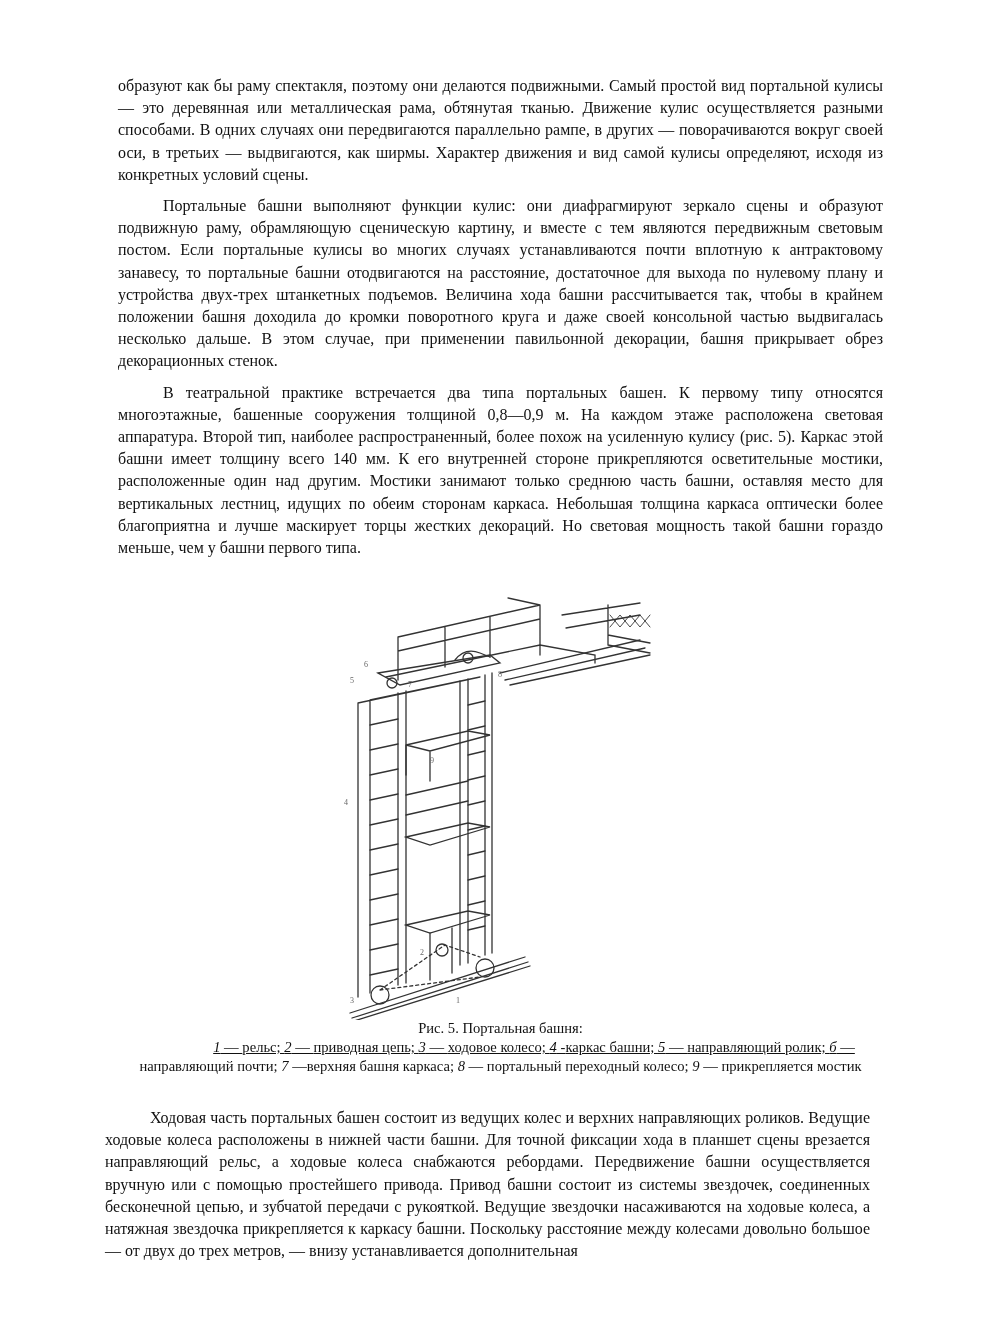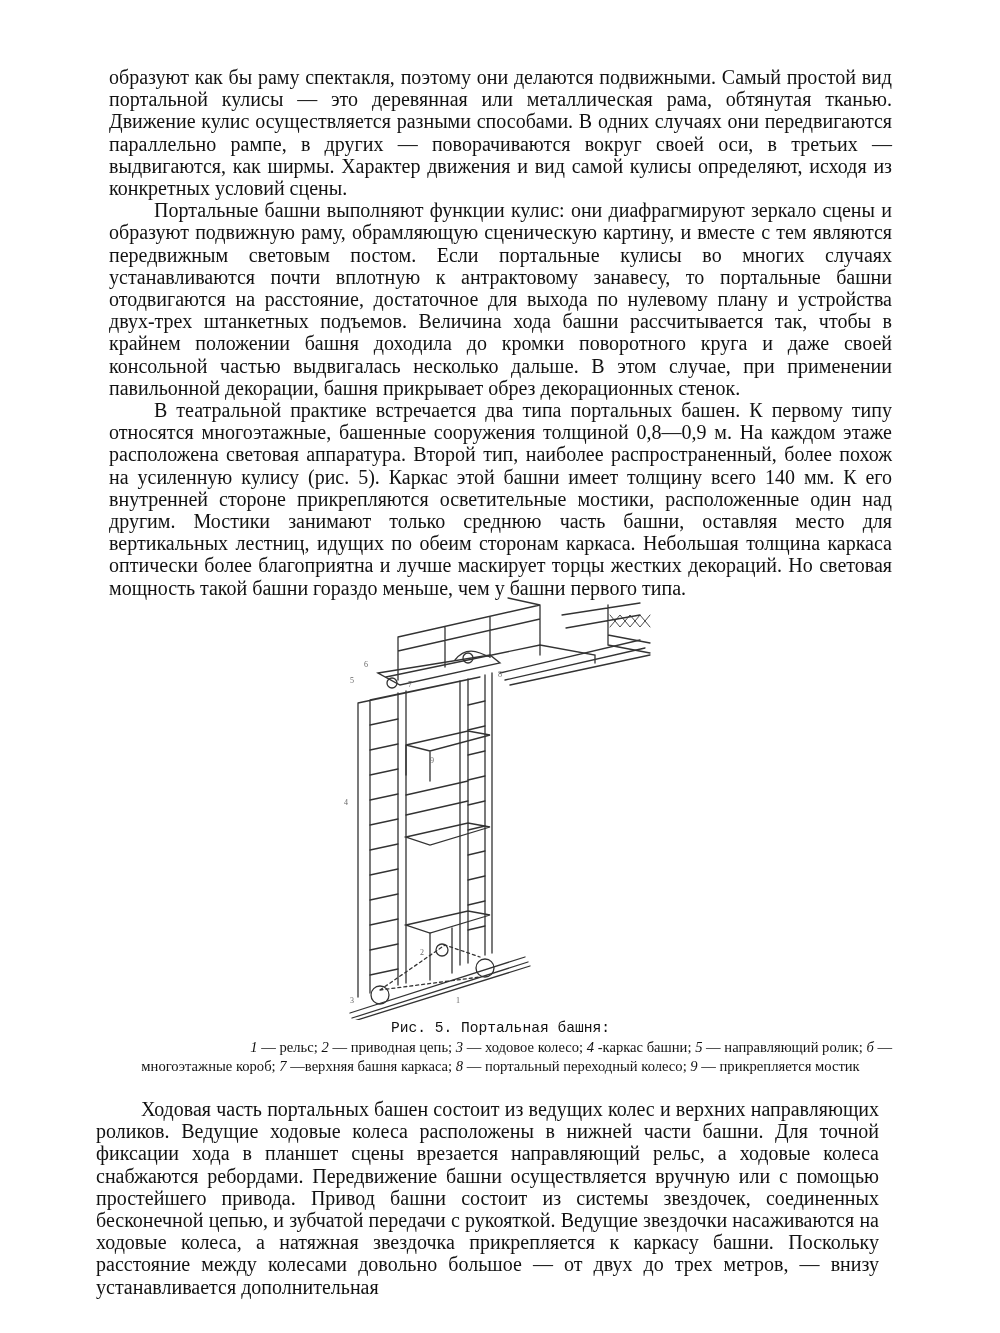--- a/index.html
+++ b/index.html
@@ -3,39 +3,39 @@
 <meta charset="utf-8">
 <style>
   html, body { margin: 0; padding: 0; background: #ffffff; }
   body {
     width: 1000px; height: 1333px; position: relative; overflow: hidden;
     font-family: "Liberation Serif", "DejaVu Serif", serif;
     color: #111111;
   }
   .page { position: absolute; left: 109px; top: 66px; width: 783px; }
   .para {
-    font-size: 20px; line-height: 22.2px; text-align: justify;
-    margin: 0; hyphens: none;
+    font-size: 16px; line-height: 22.2px; text-align: justify;
+    margin: 9px; hyphens: none;
   }
   .para.indent { text-indent: 45px; }
   .para .it { }
   .figure-wrap {
     position: absolute; left: 340px; top: 585px; width: 320px; height: 435px;
   }
   .figure-wrap svg { width: 100%; height: 100%; display: block; }
   .caption-title {
     position: absolute; left: 109px; top: 1019px; width: 783px;
-    text-align: center; font-size: 14.6px; line-height: 19px; font-family: Liberation Mono, monospace;
+    text-align: center; font-size: 14.6px; line-height: 19px;
   }
   .caption-legend {
     position: absolute; left: 109px; top: 1038px; width: 783px;
     font-size: 14.6px; line-height: 19px; text-align: center;
   }
   .caption-legend .num { font-style: italic; }
-  .legend-line1 { display: block; padding-left: 30px; text-align: right; }
+  .legend-line1 { display: block; padding-left: 30px; text-align: center; text-decoration: underline; }
   .legend-line1-inner { margin-left: 37px; }
   .bottom { position: absolute; left: 96px; top: 1098px; width: 783px; }
 </style>
 </head>
 <body>
 
 <div class="page">
   <p class="para">
     <span>образуют как бы раму спектакля, поэтому они делаются подвижными. Самый простой вид портальной кулисы — это деревянная или металлическая рама, обтянутая тканью. Движение кулис осуществляется разными способами. В одних случаях они передвигаются параллельно рампе, в других — поворачиваются вокруг своей оси, в третьих — выдвигаются, как ширмы. Характер движения и вид самой кулисы определяют, исходя из конкретных условий сцены.</span>
   </p>
@@ -102,21 +102,21 @@
   </svg>
 </div>
 
 <div class="caption-title">Рис. 5. Портальная башня:</div>
 
 <div class="caption-legend">
   <span class="legend-line1"><span class="legend-line1-inner">
     <span class="num">1</span><span> — </span><span>рельс; </span><span class="num">2</span><span> — </span><span>приводная цепь; </span><span class="num">3</span><span> — </span><span>ходовое колесо; </span><span class="num">4</span><span> -</span><span>каркас башни; </span><span class="num">5</span><span> — </span><span>направляющий ролик; </span><span class="num">б</span><span> —</span>
   </span></span>
   <span>
-    <span>многоэтажные короб; </span><span class="num">7</span><span> —</span><span>верхняя башня каркаса; </span><span class="num">8</span><span> — </span><span>портальный переходный колесо; </span><span class="num">9</span><span> — </span><span>прикрепляется мостик</span>
+    <span>направляющий почти; </span><span class="num">7</span><span> —</span><span>верхняя башня каркаса; </span><span class="num">8</span><span> — </span><span>портальный переходный колесо; </span><span class="num">9</span><span> — </span><span>прикрепляется мостик</span>
   </span>
 </div>
 
 <div class="bottom">
   <p class="para indent">
     <span>Ходовая часть портальных башен состоит из ведущих колес и верхних направляющих роликов. Ведущие ходовые колеса расположены в нижней части башни. Для точной фиксации хода в планшет сцены врезается направляющий рельс, а ходовые колеса снабжаются ребордами. Передвижение башни осуществляется вручную или с помощью простейшего привода. Привод башни состоит из системы звездочек, соединенных бесконечной цепью, и зубчатой передачи с рукояткой. Ведущие звездочки насаживаются на ходовые колеса, а натяжная звездочка прикрепляется к каркасу башни. Поскольку расстояние между колесами довольно большое — от двух до трех метров, — внизу устанавливается дополнительная</span>
   </p>
 </div>
 
 </body></html>

